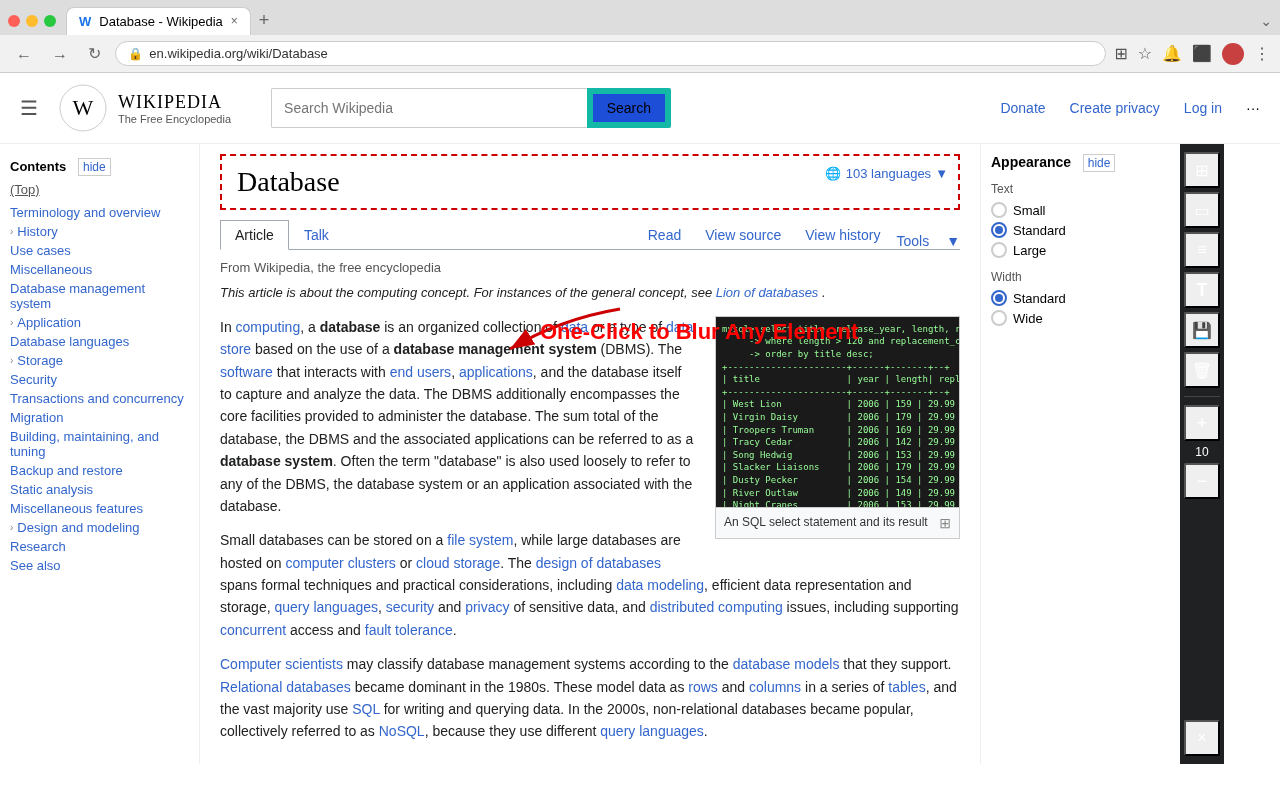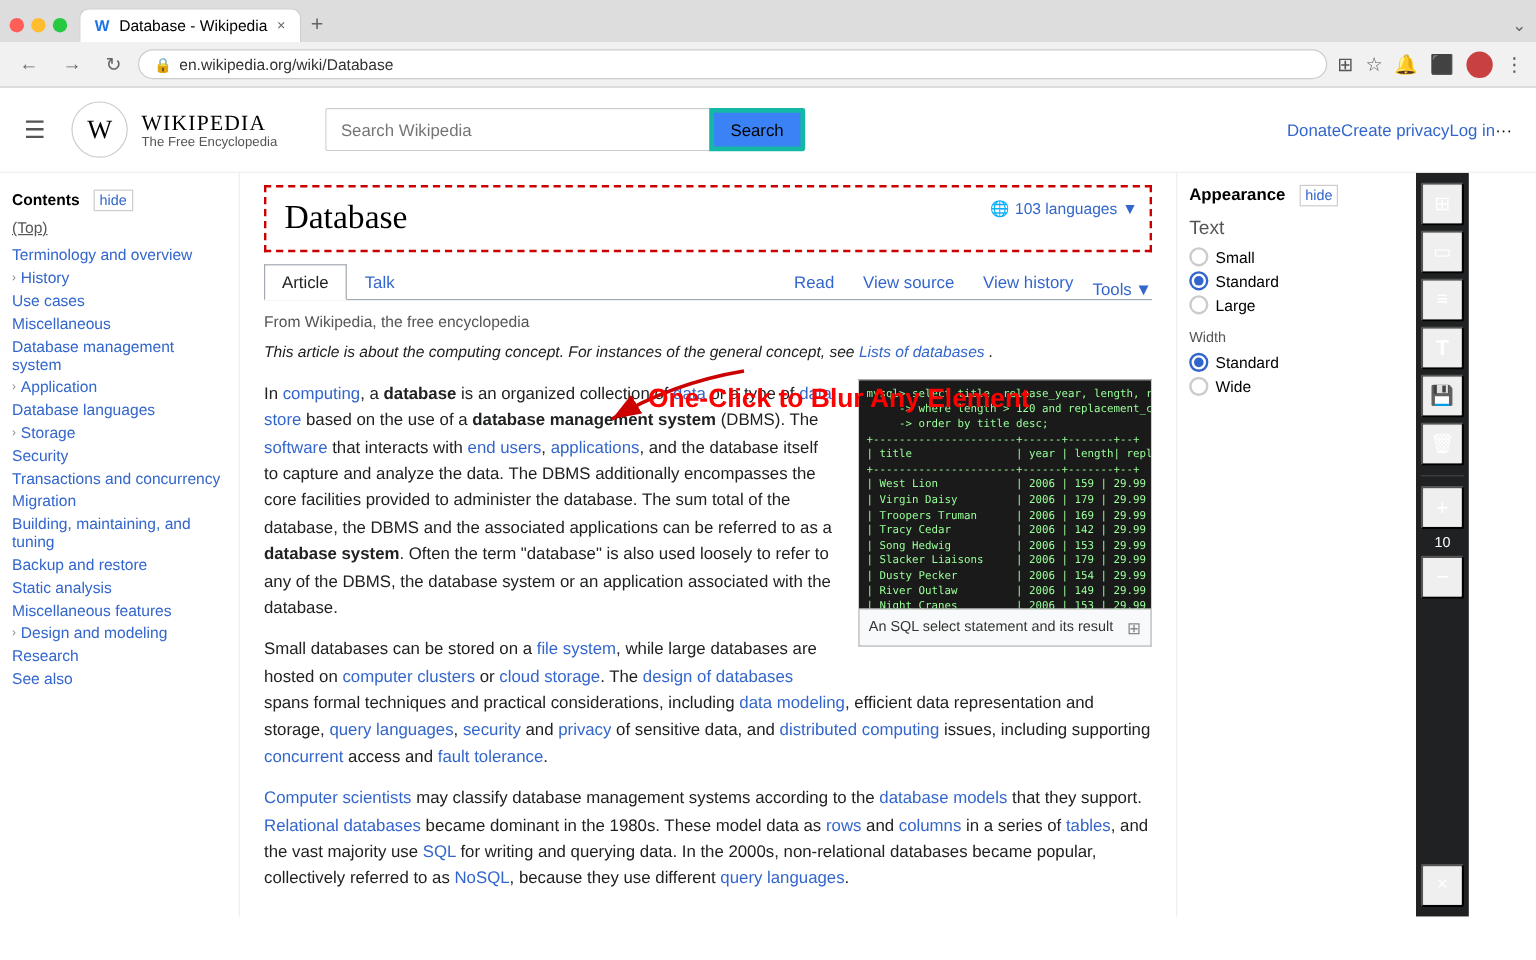--- a/index.html
+++ b/index.html
@@ -18,39 +18,39 @@
     .address-bar span { color: #333; font-size: 13px; }
     .nav-icons { display: flex; gap: 10px; margin-left: auto; align-items: center; }
     .nav-icon { color: #555; font-size: 16px; cursor: pointer; }
 
     
     .wiki-header { display: flex; align-items: center; padding: 10px 20px; border-bottom: 1px solid #eee; gap: 20px; }
     .wiki-logo-area { display: flex; align-items: center; gap: 10px; }
     .wiki-search { display: flex; flex: 1; max-width: 400px; margin: 0 20px; }
     .wiki-search input { flex: 1; border: 1px solid #ccc; padding: 6px 12px; font-size: 14px; border-right: none; border-radius: 2px 0 0 2px; }
     .wiki-search button { background: #f8f9fa; border: 1px solid #ccc; padding: 6px 14px; cursor: pointer; font-size: 14px; border-radius: 0 2px 2px 0; }
-    .wiki-header-links { margin-left: auto; display: flex; gap: 0; align-items: center; font-size: 14px; }
+    .wiki-header-links { margin-left: auto; display: flex; gap: 24px; align-items: center; font-size: 14px; }
     .wiki-header-links a { color: #3366cc; text-decoration: none; }
     .wiki-menu-btn { background: none; border: none; font-size: 20px; cursor: pointer; color: #555; }
 
     
     .sidebar { width: 200px; min-width: 200px; padding: 15px 10px; border-right: 1px solid #eee; font-size: 13px; }
     .sidebar-item { display: flex; align-items: center; gap: 4px; padding: 2px 0; }
     .sidebar-item-arrow { color: #888; font-size: 10px; cursor: pointer; }
     .sidebar-item a { color: #3366cc; text-decoration: none; font-size: 13px; }
 
     
     .main-content { flex: 1; padding: 10px 20px; max-width: 780px; position: relative; }
 
     .article-tabs { display: flex; align-items: center; border-bottom: 1px solid #a2a9b1; margin-bottom: 10px; padding: 0; }
     .article-tab { padding: 6px 14px; font-size: 14px; cursor: pointer; border: 1px solid transparent; margin-bottom: -1px; text-decoration: none; color: #3366cc; }
     .article-tab.active { background: #fff; border: 1px solid #a2a9b1; border-bottom-color: #fff; color: #202122; }
     .article-tab-right { margin-left: auto; display: flex; gap: 8px; align-items: flex-end; }
     .article-tab-link { color: #3366cc; font-size: 14px; text-decoration: none; padding: 6px 8px; }
-    .tools-btn { color: #3366cc; font-size: 14px; cursor: pointer; display: flex; align-items: center; gap: 3px; }
+    .tools-btn { color: #3366cc; font-size: 14px; cursor: pointer; display: flex; align-items: center; gap: 17px; }
 
     .article-body { font-size: 14px; line-height: 1.6; color: #202122; }
     .article-body p { margin-bottom: 12px; }
     .article-body a { color: #3366cc; text-decoration: none; }
     .article-body strong { font-weight: bold; }
 
     .section-heading { font-family: 'Linux Libertine', Georgia, serif; font-size: 22px; font-weight: normal; border-bottom: 1px solid #a2a9b1; margin: 16px 0 8px; color: #000; }
 
     
     .appearance-panel { width: 200px; min-width: 200px; padding: 10px; border-left: 1px solid #eee; font-size: 13px; }
@@ -119,21 +119,21 @@
         <text x="25" y="32" text-anchor="middle" font-size="22" font-family="serif" fill="#000">W</text>
       </svg>
     </div>
     <div>
       <span style="font-family:Georgia,serif;font-size:18px;letter-spacing:1px;display:block;">WIKIPEDIA</span>
       <span style="font-size:11px;color:#555;display:block;">The Free Encyclopedia</span>
     </div>
   </div>
   <div class="wiki-search">
     <input type="text" style="flex: 1 1 0%; border-top: 1px solid rgb(204, 204, 204); border-bottom: 1px solid rgb(204, 204, 204); border-left: 1px solid rgb(204, 204, 204); border-image: initial; padding: 6px 12px; font-size: 14px; border-right: none; border-radius: 2px 0px 0px 2px;" placeholder="Search Wikipedia">
-    <button style="background:#3b82f6;border:4px solid #14b8a6;padding:6px 14px;cursor:pointer;font-size:14px;border-radius:0 2px 2px 0;">Search</button>
+    <button style="background:#1d4ed8;border:6px solid #14b8a6;padding:6px 14px;cursor:pointer;font-size:14px;border-radius:0 2px 2px 0;">Search</button>
   </div>
   <div class="wiki-header-links">
     <a href="#">Donate</a>
     <a href="#">Create privacy</a>
     <a href="#">Log in</a>
     <span>···</span>
   </div>
 </div>
 
 <div style="display:flex; height: calc(800px - 180px); overflow:hidden;">
@@ -245,21 +245,21 @@
         </span>
       </div>
     </div>
 
     <p style="font-size:13px;color:#555;margin-bottom:8px;">From Wikipedia, the free encyclopedia</p>
 
     <div class="article-body clearfix">
 
       <p style="font-style:italic;font-size:13px;margin-bottom:12px;">
         <span>This article is about the computing concept. For instances of the general concept, see</span>
-        <a href="#">Lists of databases</a>
+        <a href="#">Lion of databases</a>
         <span>.</span>
       </p>
 
       <figure style="float:right;margin:0 0 15px 20px;width:245px;border:1px solid #ccc;background:#1a1a1a;">
         <div style="background:#1a1a1a;color:#9f9;font-family:monospace;font-size:9px;padding:6px;line-height:1.4;height:190px;overflow:hidden;">
 <pre style="white-space:pre;color:#9f9;margin:0;font-size:9px;">mysql&gt; select title, release_year, length, replacement_cost from film
      -&gt; where length &gt; 120 and replacement_cost &gt; 29.50
      -&gt; order by title desc;
 +----------------------+------+-------+--+
 | title                | year | length| replacement_cost |
@@ -315,21 +315,21 @@
     </div>
   </div>
 
   <div class="appearance-panel">
     <div style="margin-bottom:10px;">
       <span style="font-weight:bold;font-size:14px;">Appearance</span>
       <span style="color:#3366cc;cursor:pointer;margin-left:8px;font-size:12px;border:1px solid #ccc;padding:1px 4px;">hide</span>
     </div>
 
     <div class="appearance-section">
-      <div style="color:#555;font-size:16px;margin-bottom:6px;">Text</div>
+      <div style="color:#555;font-size:12px;margin-bottom:6px;">Text</div>
       <div class="radio-option">
         <div class="radio-circle"></div>
         <span>Small</span>
       </div>
       <div class="radio-option">
         <div class="radio-circle selected">
             <div class="radio-inner"></div>
           </div>
         <span>Standard</span>
       </div>

